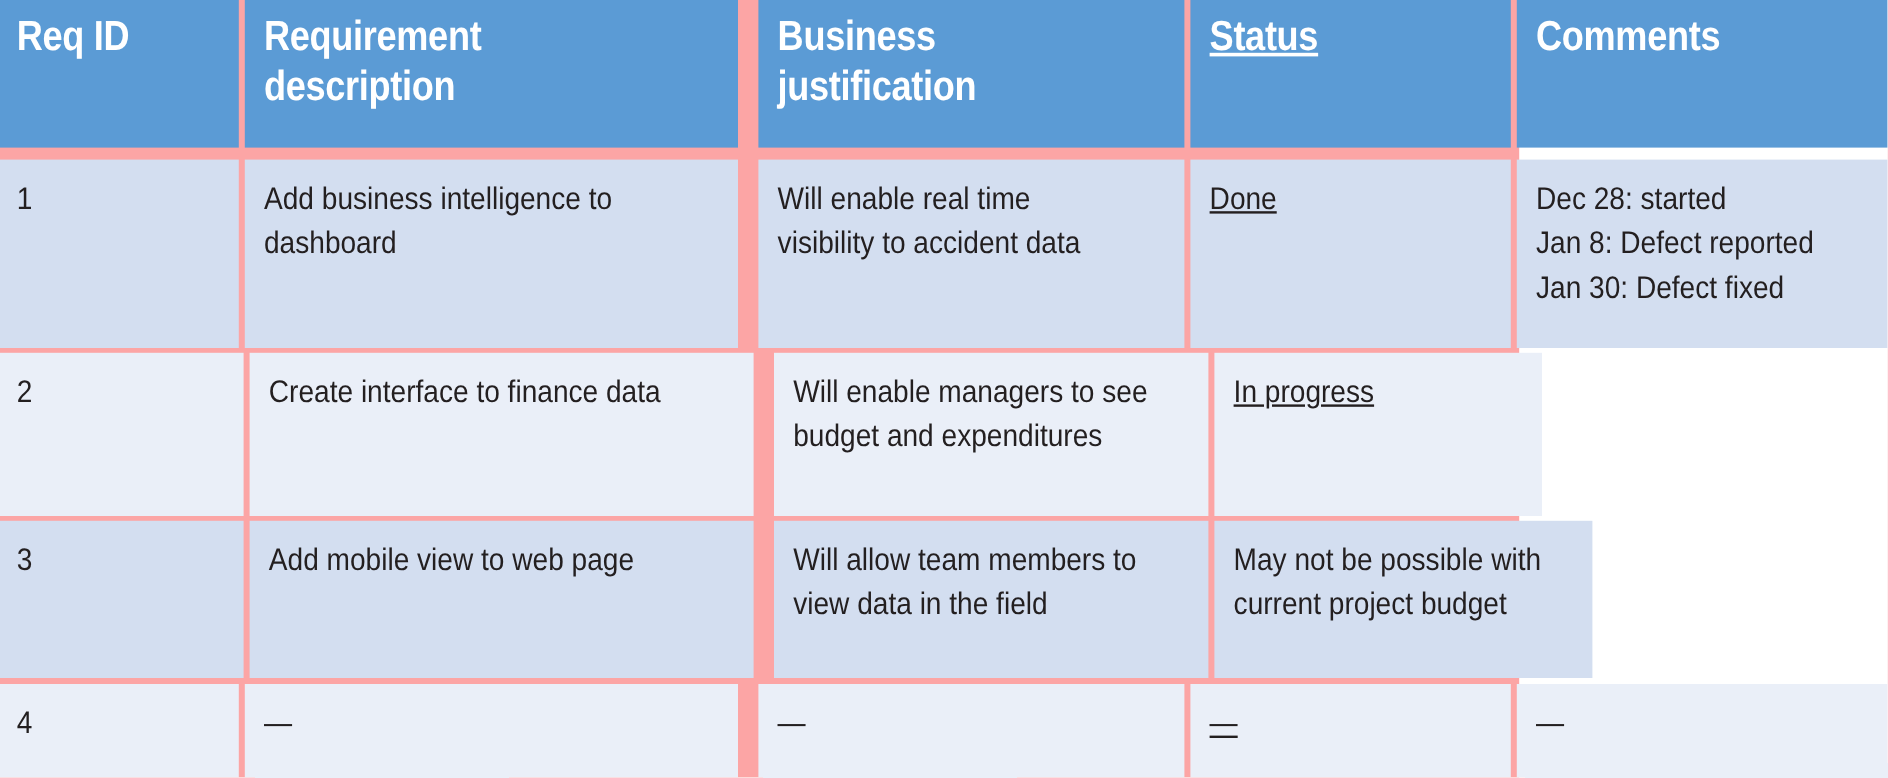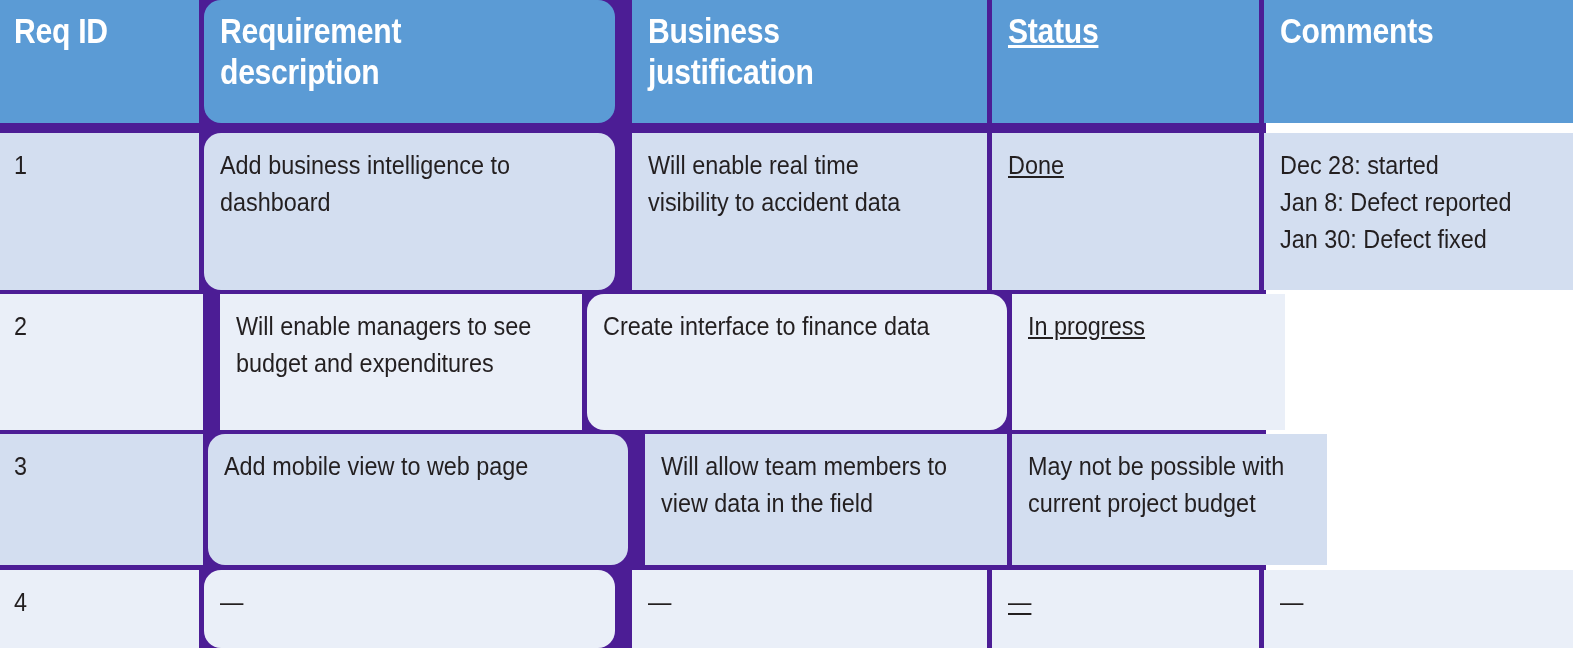--- a/index.html
+++ b/index.html
@@ -12,40 +12,40 @@
     width: 1573px;
     height: 648px;
     overflow: hidden;
     font-family: "Liberation Sans", "DejaVu Sans", sans-serif;
   }
 
   #req-table {
     width: 1266px;
     height: 648px;
     position: relative;
-    background: #4c1d95;
+    background: #fca5a5;
     box-sizing: border-box;
   }
 
   
   .row {
     display: flex;
     width: 1573px;
     box-sizing: border-box;
   }
 
   
   .cell {
     box-sizing: border-box;
     overflow: hidden;
   }
 
   
   .col-id    { width: 203px; }
-  .col-desc  { width: 420px; border-radius: 17px; }
+  .col-desc  { width: 420px; }
   .col-just  { width: 362px; margin-left: 12px; }
   .col-stat  { width: 273px; text-decoration: underline; }
   .col-comm  { width: 315px; }
 
   .gutter { margin-right: 5px; }
 
   
   .header-row {
     height: 123px;
     margin-bottom: 10px;
@@ -143,25 +143,25 @@
       <span class="btext">Dec 28: started
 Jan 8: Defect reported
 Jan 30: Defect fixed</span>
     </div>
   </div>
 
   <div class="row body-row row-2 shade-light">
     <div class="cell col-id gutter">
       <span class="btext">2</span>
     </div>
+    <div class="cell col-desc gutter">
+      <span class="btext">Create interface to finance data</span>
+    </div>
     <div class="cell col-just gutter">
       <span class="btext">Will enable managers to see budget and expenditures</span>
-    </div>
-    <div class="cell col-desc gutter">
-      <span class="btext">Create interface to finance data</span>
     </div>
     <div class="cell col-stat gutter">
       <span class="btext">In progress</span>
     </div>
   </div>
 
   <div class="row body-row row-3 shade-dark">
     <div class="cell col-id gutter">
       <span class="btext">3</span>
     </div>

